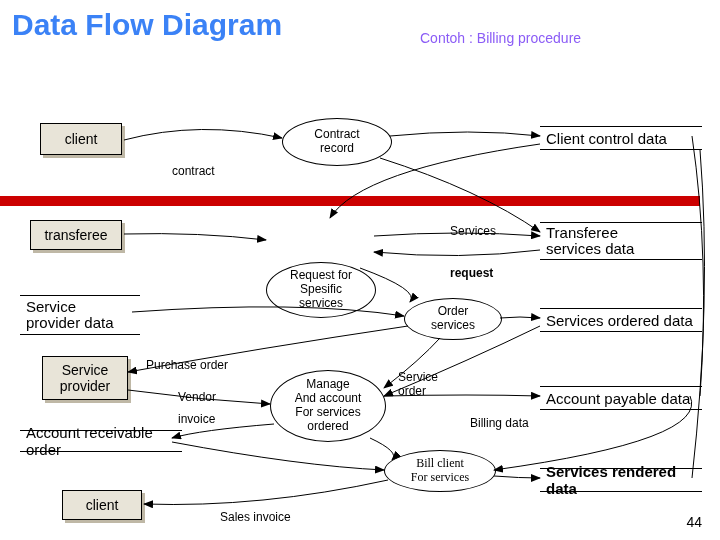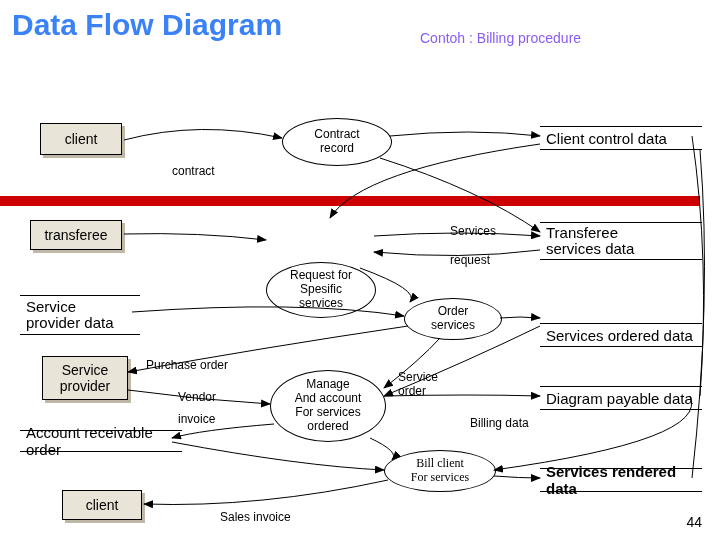--- a/index.html
+++ b/index.html
@@ -129,27 +129,27 @@
 <div class="process" style="left:384px; top:450px; width:110px; height:40px; white-space:pre-line;font-family:Liberation Serif, serif;">Bill client
 For services</div>
 
 <div class="datastore left" style="left:20px; top:295px; height:34px; white-space:pre-line; line-height:1.1;">Service
 provider data</div>
 <div class="datastore leftwide" style="left:20px; top:430px;">Account receivable order</div>
 
 <div class="datastore right" style="left:540px; top:126px;">Client control data</div>
 <div class="datastore right" style="left:540px; top:222px; height:32px; white-space:pre-line; line-height:1.1;">Transferee
 services data</div>
-<div class="datastore right" style="left:540px; top:308px;margin-top:15px;">Services ordered data</div>
-<div class="datastore right" style="left:540px; top:386px;">Diagram payable data</div>
+<div class="datastore right" style="left:540px; top:308px;">Services ordered data</div>
+<div class="datastore right" style="left:540px; top:386px;">Account payable data</div>
 <div class="datastore right" style="left:540px; top:468px;font-weight:bold;">Services rendered data</div>
 
 <div class="label" style="left:172px; top:164px;">contract</div>
 <div class="label" style="left:450px; top:224px;">Services</div>
-<div class="label" style="left:450px; top:253px;">request</div>
+<div class="label" style="left:450px; top:266px;font-weight:bold;">request</div>
 <div class="label" style="left:146px; top:358px;">Purchase order</div>
 <div class="label" style="left:178px; top:390px;">Vendor</div>
 <div class="label" style="left:178px; top:412px;">invoice</div>
 <div class="label" style="left:398px; top:370px; white-space:pre-line;">Service
 order</div>
 <div class="label" style="left:470px; top:416px;">Billing data</div>
 <div class="label" style="left:220px; top:510px;">Sales invoice</div>
 
 <div class="pagenum">44</div>
 

